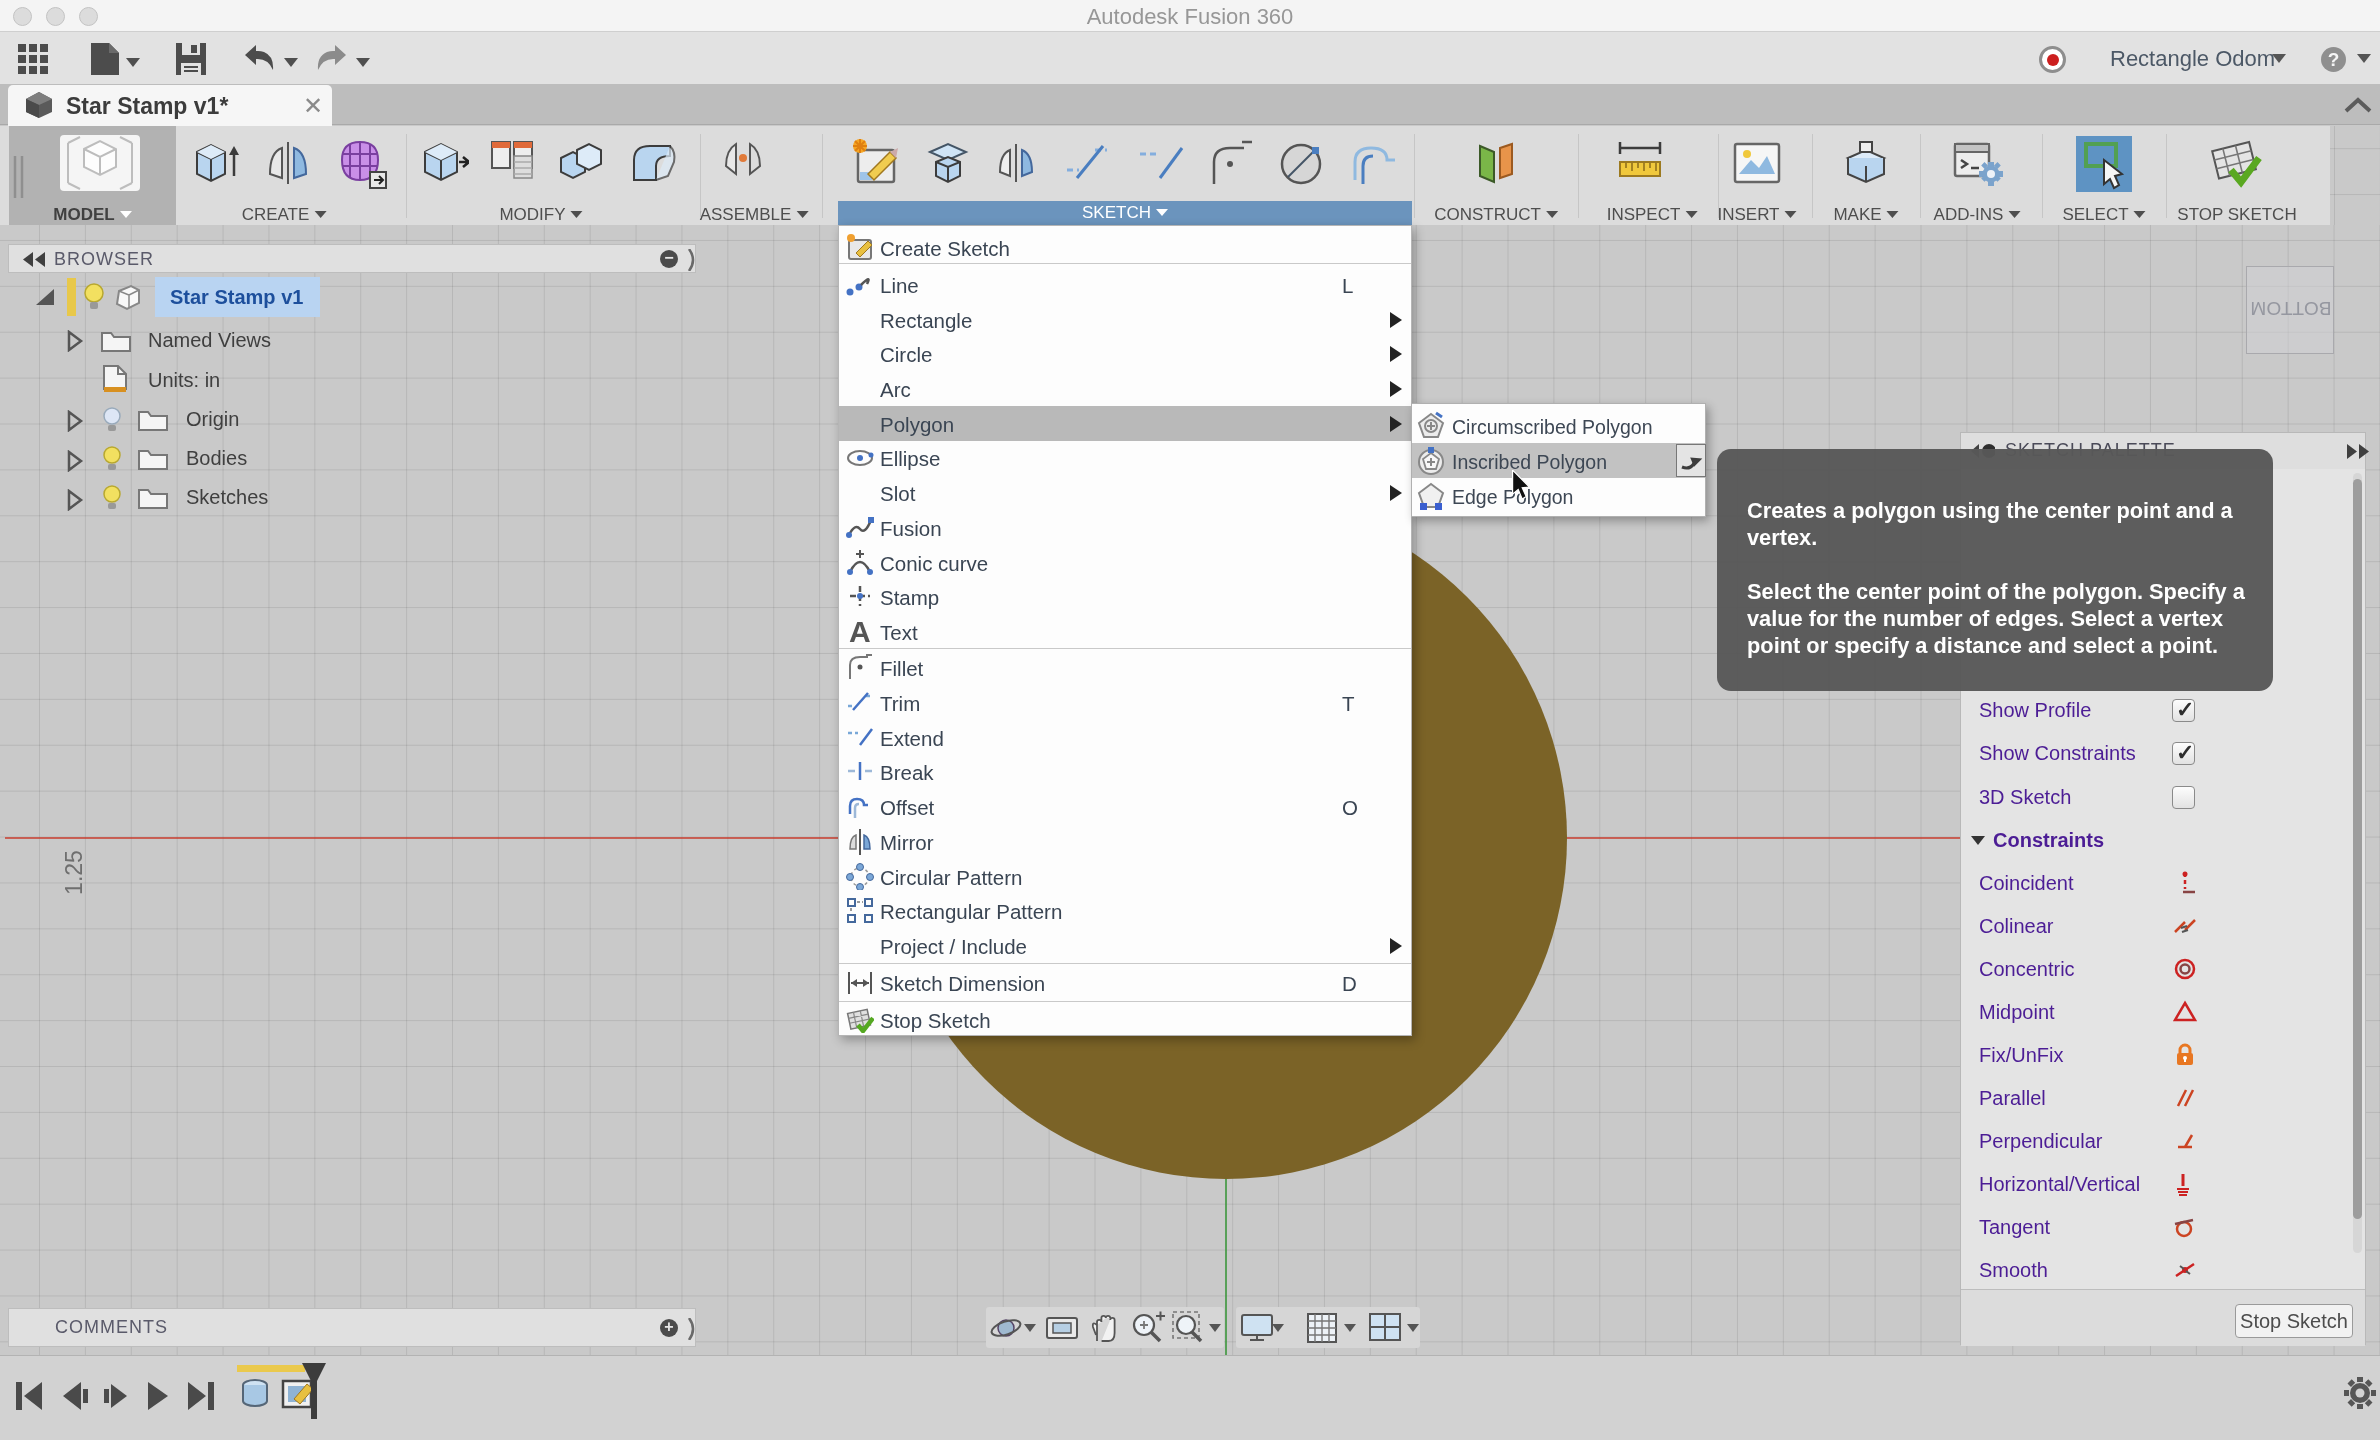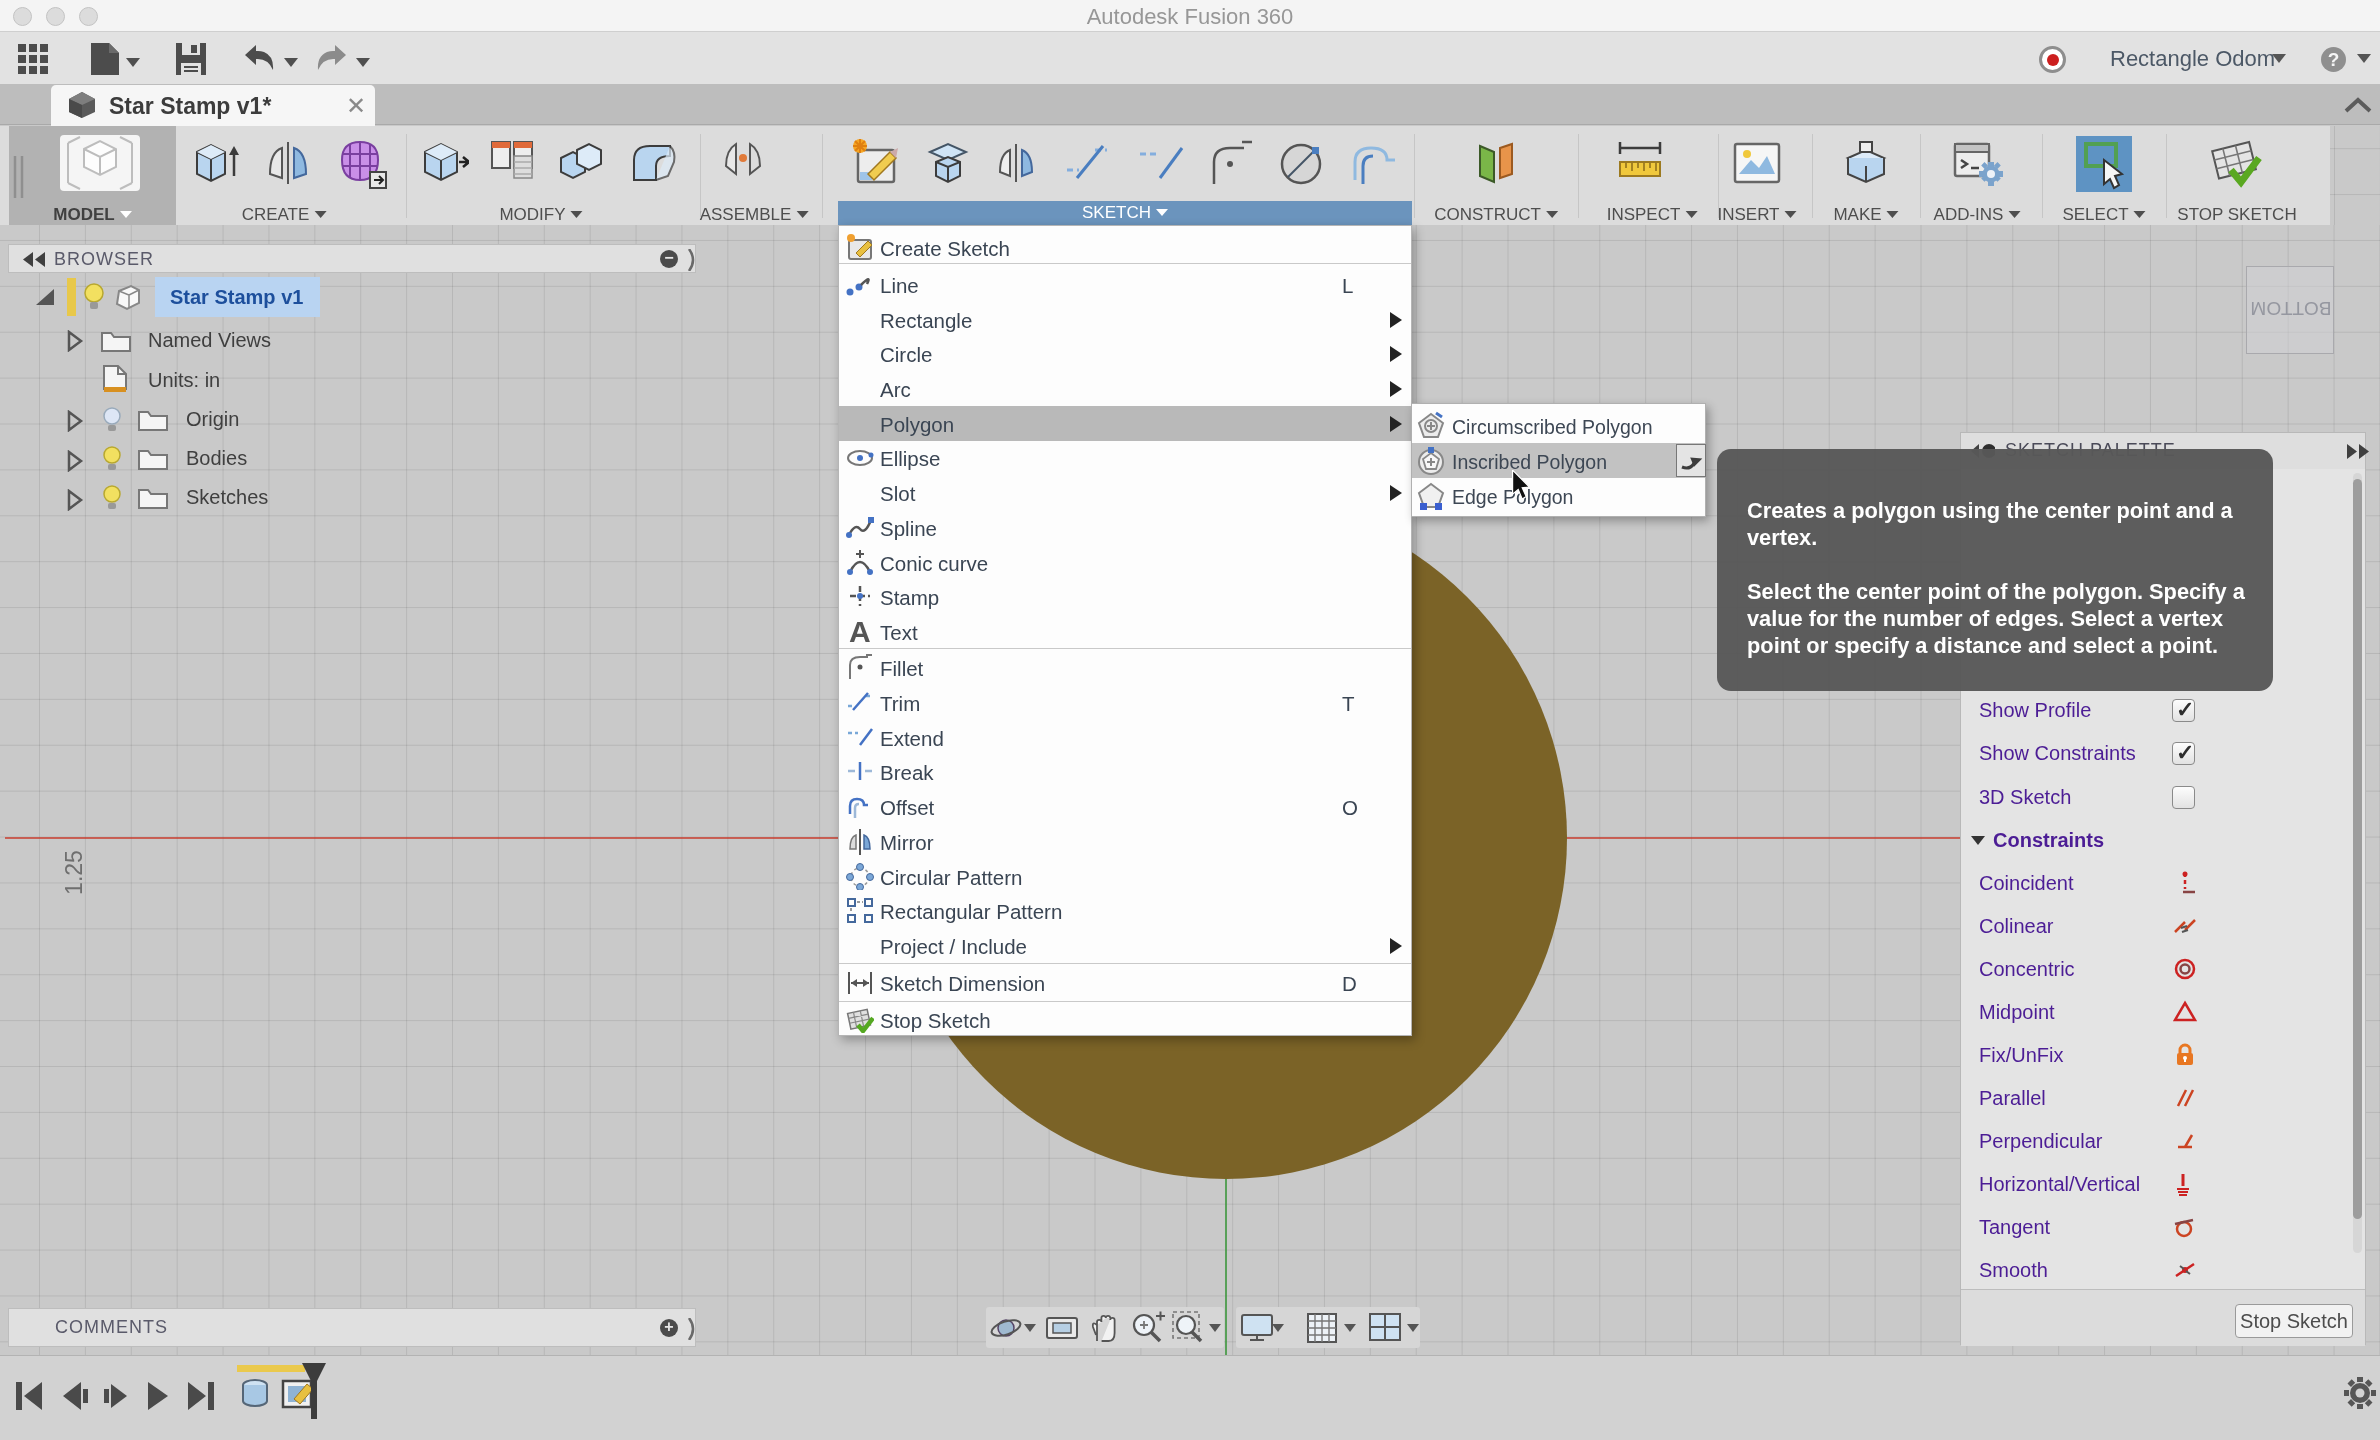--- a/index.html
+++ b/index.html
@@ -16,21 +16,21 @@
 
 #toolbar { left:0; top:32px; width:2380px; height:53px; background:#e2e2e2; border-bottom:1px solid #bdbdbd; }
 .dd { width:0; height:0; border-left:7px solid transparent; border-right:7px solid transparent; border-top:9px solid #4f4f4f; position:absolute; }
 #user-name { position:absolute; left:2110px; top:14px; font-size:22px; color:#4c5866; }
 #rec-ring { position:absolute; left:2039px; top:14px; width:27px; height:27px; border-radius:50%; background:#fff; border:3px solid #8e8e8e; }
 #rec-dot { position:absolute; left:4.5px; top:4.5px; width:12px; height:12px; border-radius:50%; background:#cc1f1f; }
 #help-c { position:absolute; left:2321px; top:15px; width:25px; height:25px; border-radius:50%; background:#8f8f8f; color:#f4f4f4; font-size:19px; font-weight:bold; text-align:center; line-height:25px; }
 
 
 #tabrow { left:0; top:85px; width:2380px; height:40px; background:#bdbdbd; border-bottom:1px solid #a9a9a9; }
-#tab { position:absolute; left:8px; top:0px; width:324px; height:52px; background:#f6f6f6; border-radius:5px 5px 0 0;margin-left:43px; }
+#tab { position:absolute; left:8px; top:0px; width:324px; height:52px; background:#f6f6f6; border-radius:5px 5px 0 0; }
 #tab-title { position:absolute; left:58px; top:8px; font-size:23px; font-weight:bold; color:#3c3c3c; }
 #tab-x { position:absolute; left:295px; top:7px; font-size:24px; color:#8a8a8a; }
 #rib-collapse { position:absolute; left:2346px; top:8px; font-size:24px; color:#5c5c5c; font-weight:bold; }
 
 
 #ribbon { left:0; top:126px; width:2330px; height:99px; background:#dcdcdc; }
 #model-sec { position:absolute; left:9px; top:0; width:167px; height:99px; background:#b2b2b2; }
 .rlabel { position:absolute; font-size:17px; color:#4e4e4e; white-space:nowrap; transform:translateX(-50%); top:79px; }
 .rlabel .ca { display:inline-block; width:0; height:0; border-left:6px solid transparent; border-right:6px solid transparent; border-top:7px solid #4e4e4e; margin-left:5px; vertical-align:2px; }
 .rsep { position:absolute; top:8px; width:1px; height:84px; background:#c6c6c6; }
@@ -594,21 +594,21 @@
       <div class="mrow" style="top:248.5px;">
         <div class="txt">Slot</div>
         <div class="arr"></div>
       </div>
       <div class="mrow" style="top:283.5px;">
         <svg class="ic" viewBox="0 0 28 28">
           <path d="M3 22 Q9 10 14 16 Q19 22 25 7" stroke="#555" stroke-width="2.5" fill="none"></path>
           <circle cx="3" cy="22" r="3" fill="#4472c4"></circle>
           <rect x="22" y="4" width="6" height="6" fill="#4472c4"></rect>
         </svg>
-        <div class="txt">Spline</div>
+        <div class="txt">Fusion</div>
       </div>
       <div class="mrow" style="top:318.5px;">
         <svg class="ic" viewBox="0 0 28 28">
           <path d="M4 24 Q14 4 24 24" stroke="#555" stroke-width="2.5" fill="none"></path>
           <path d="M14 2 v8 M10 6 h8" stroke="#555" stroke-width="2"></path>
           <circle cx="4" cy="24" r="3" fill="#4472c4"></circle>
           <circle cx="24" cy="24" r="3" fill="#4472c4"></circle>
         </svg>
         <div class="txt">Conic curve</div>
       </div>

